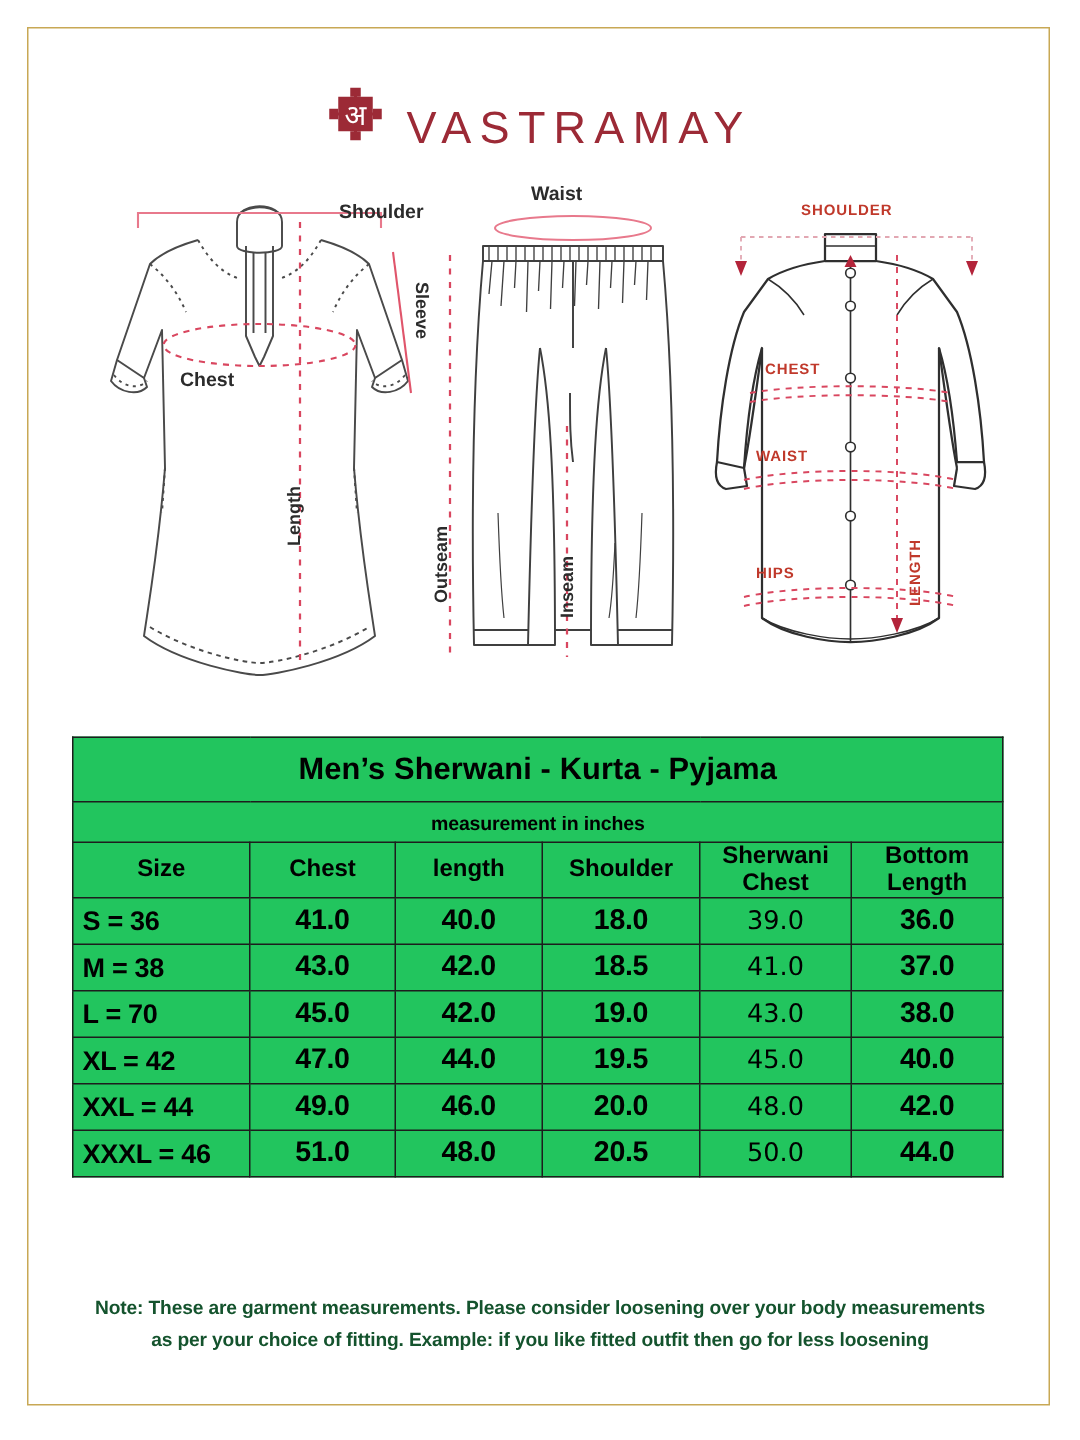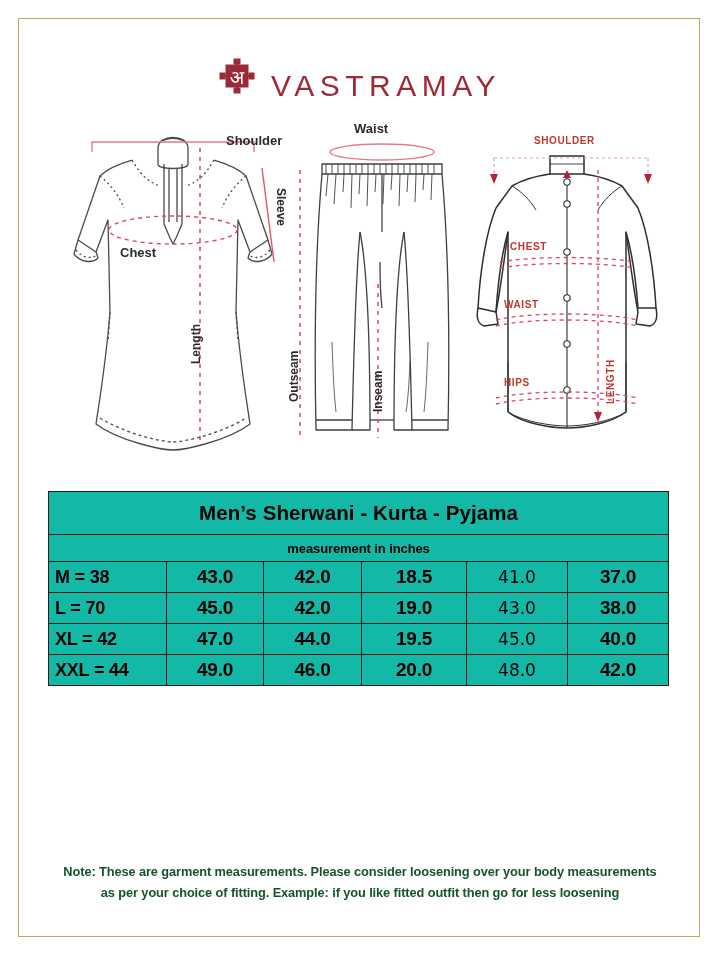--- a/index.html
+++ b/index.html
@@ -92,21 +92,21 @@
   #size-table-wrap {
     position: absolute;
     left: 48px;
     top: 491px;
     width: 620px;
   }
   table#size-table {
     border-collapse: collapse;
     width: 620px;
     table-layout: fixed;
-    background: #14b8a6;
+    background: #22c55e;
   }
   #size-table td, #size-table th {
     border: 1.6px solid #1d1d1d;
     padding: 0;
     text-align: center;
     vertical-align: middle;
     color: #000;
   }
   #size-table .title-cell {
     height: 42px;
@@ -380,22 +380,44 @@
           <col class="c-sherwani">
           <col class="c-bottom">
       </colgroup>
       <thead>
         <tr>
           <td class="title-cell" colspan="6">Men’s Sherwani - Kurta - Pyjama</td>
         </tr>
         <tr>
           <td class="sub-cell" colspan="6">measurement in inches</td>
         </tr>
+        <tr class="cols-row">
+          <th>Size</th>
+          <th>Chest</th>
+          <th>length</th>
+          <th>Shoulder</th>
+          <th class="two-line wide-font">
+            <span>Sherwani</span><br>
+            <span>Chest</span>
+          </th>
+          <th class="two-line">
+            <span>Bottom</span><br>
+            <span>Length</span>
+          </th>
+        </tr>
       </thead>
       <tbody>
+        <tr>
+          <td class="size-cell">S = 36</td>
+          <td>41.0</td>
+          <td>40.0</td>
+          <td>18.0</td>
+          <td class="wide-font">39.0</td>
+          <td>36.0</td>
+        </tr>
         <tr>
           <td class="size-cell">M = 38</td>
           <td>43.0</td>
           <td>42.0</td>
           <td>18.5</td>
           <td class="wide-font">41.0</td>
           <td>37.0</td>
         </tr>
         <tr>
           <td class="size-cell">L = 70</td>
@@ -414,20 +436,28 @@
           <td>40.0</td>
         </tr>
         <tr>
           <td class="size-cell">XXL = 44</td>
           <td>49.0</td>
           <td>46.0</td>
           <td>20.0</td>
           <td class="wide-font">48.0</td>
           <td>42.0</td>
         </tr>
+        <tr>
+          <td class="size-cell">XXXL = 46</td>
+          <td>51.0</td>
+          <td>48.0</td>
+          <td>20.5</td>
+          <td class="wide-font">50.0</td>
+          <td>44.0</td>
+        </tr>
       </tbody>
     </table>
   </div>
 
   <div id="note">
     <span class="line1">Note: These are garment measurements. Please consider loosening over your body measurements</span>
     <span class="line2">as per your choice of fitting. Example: if you like fitted outfit then go for less loosening</span>
   </div>
 
 </div>

